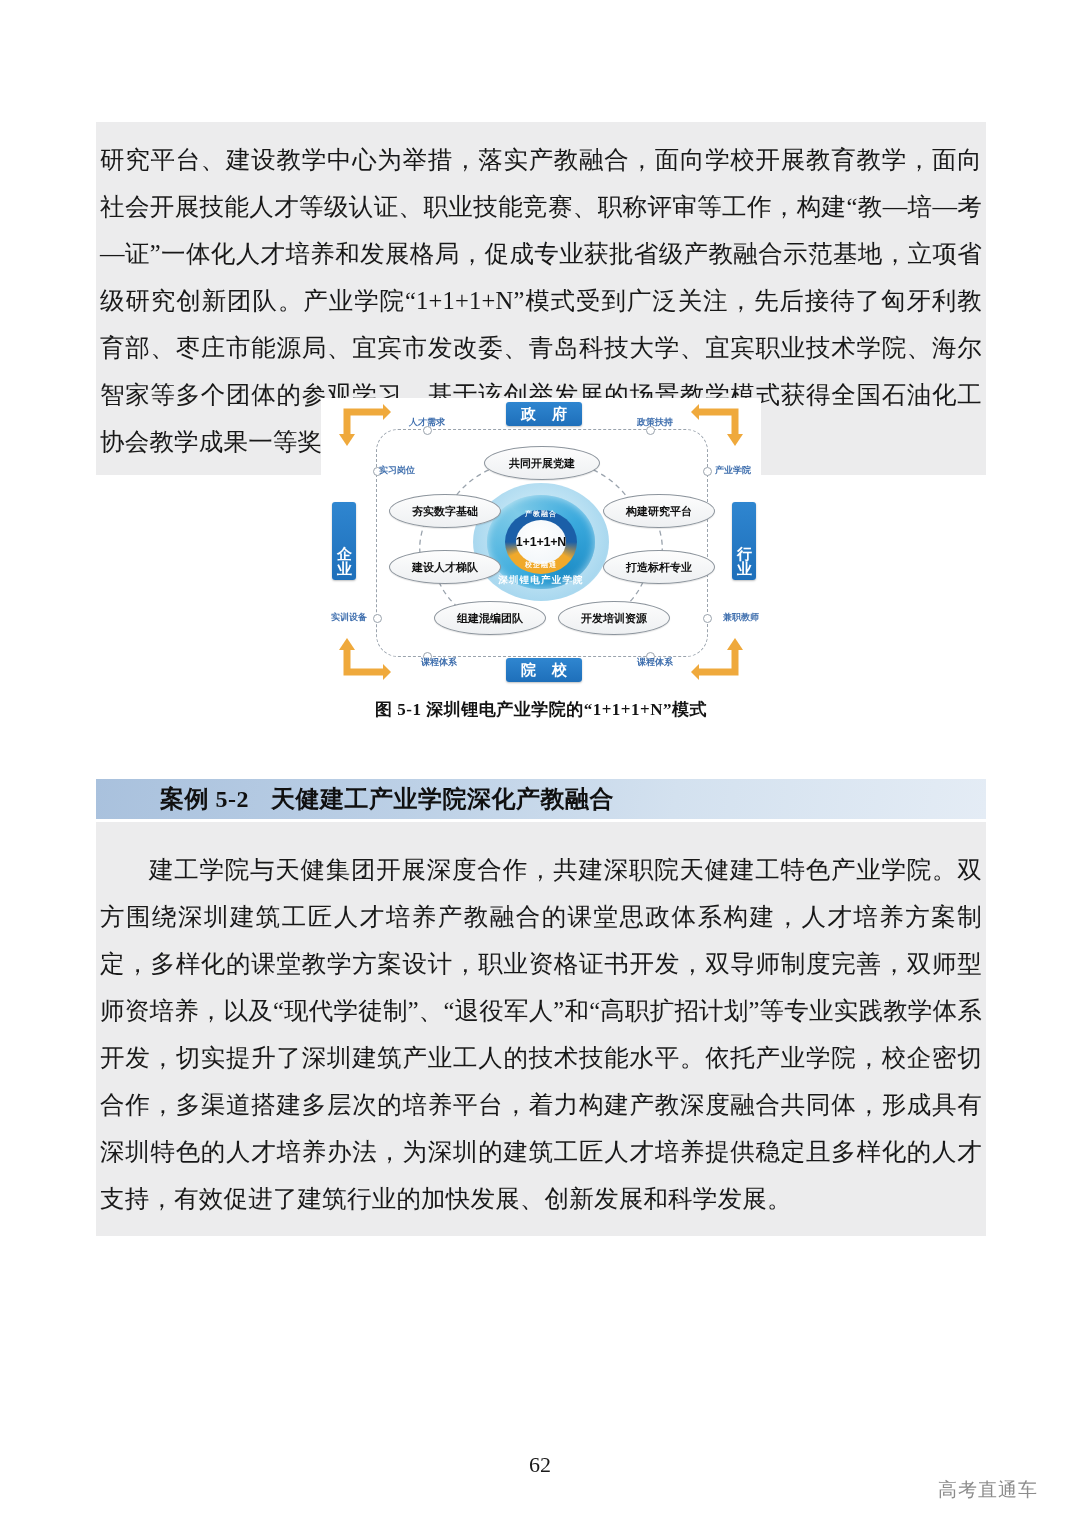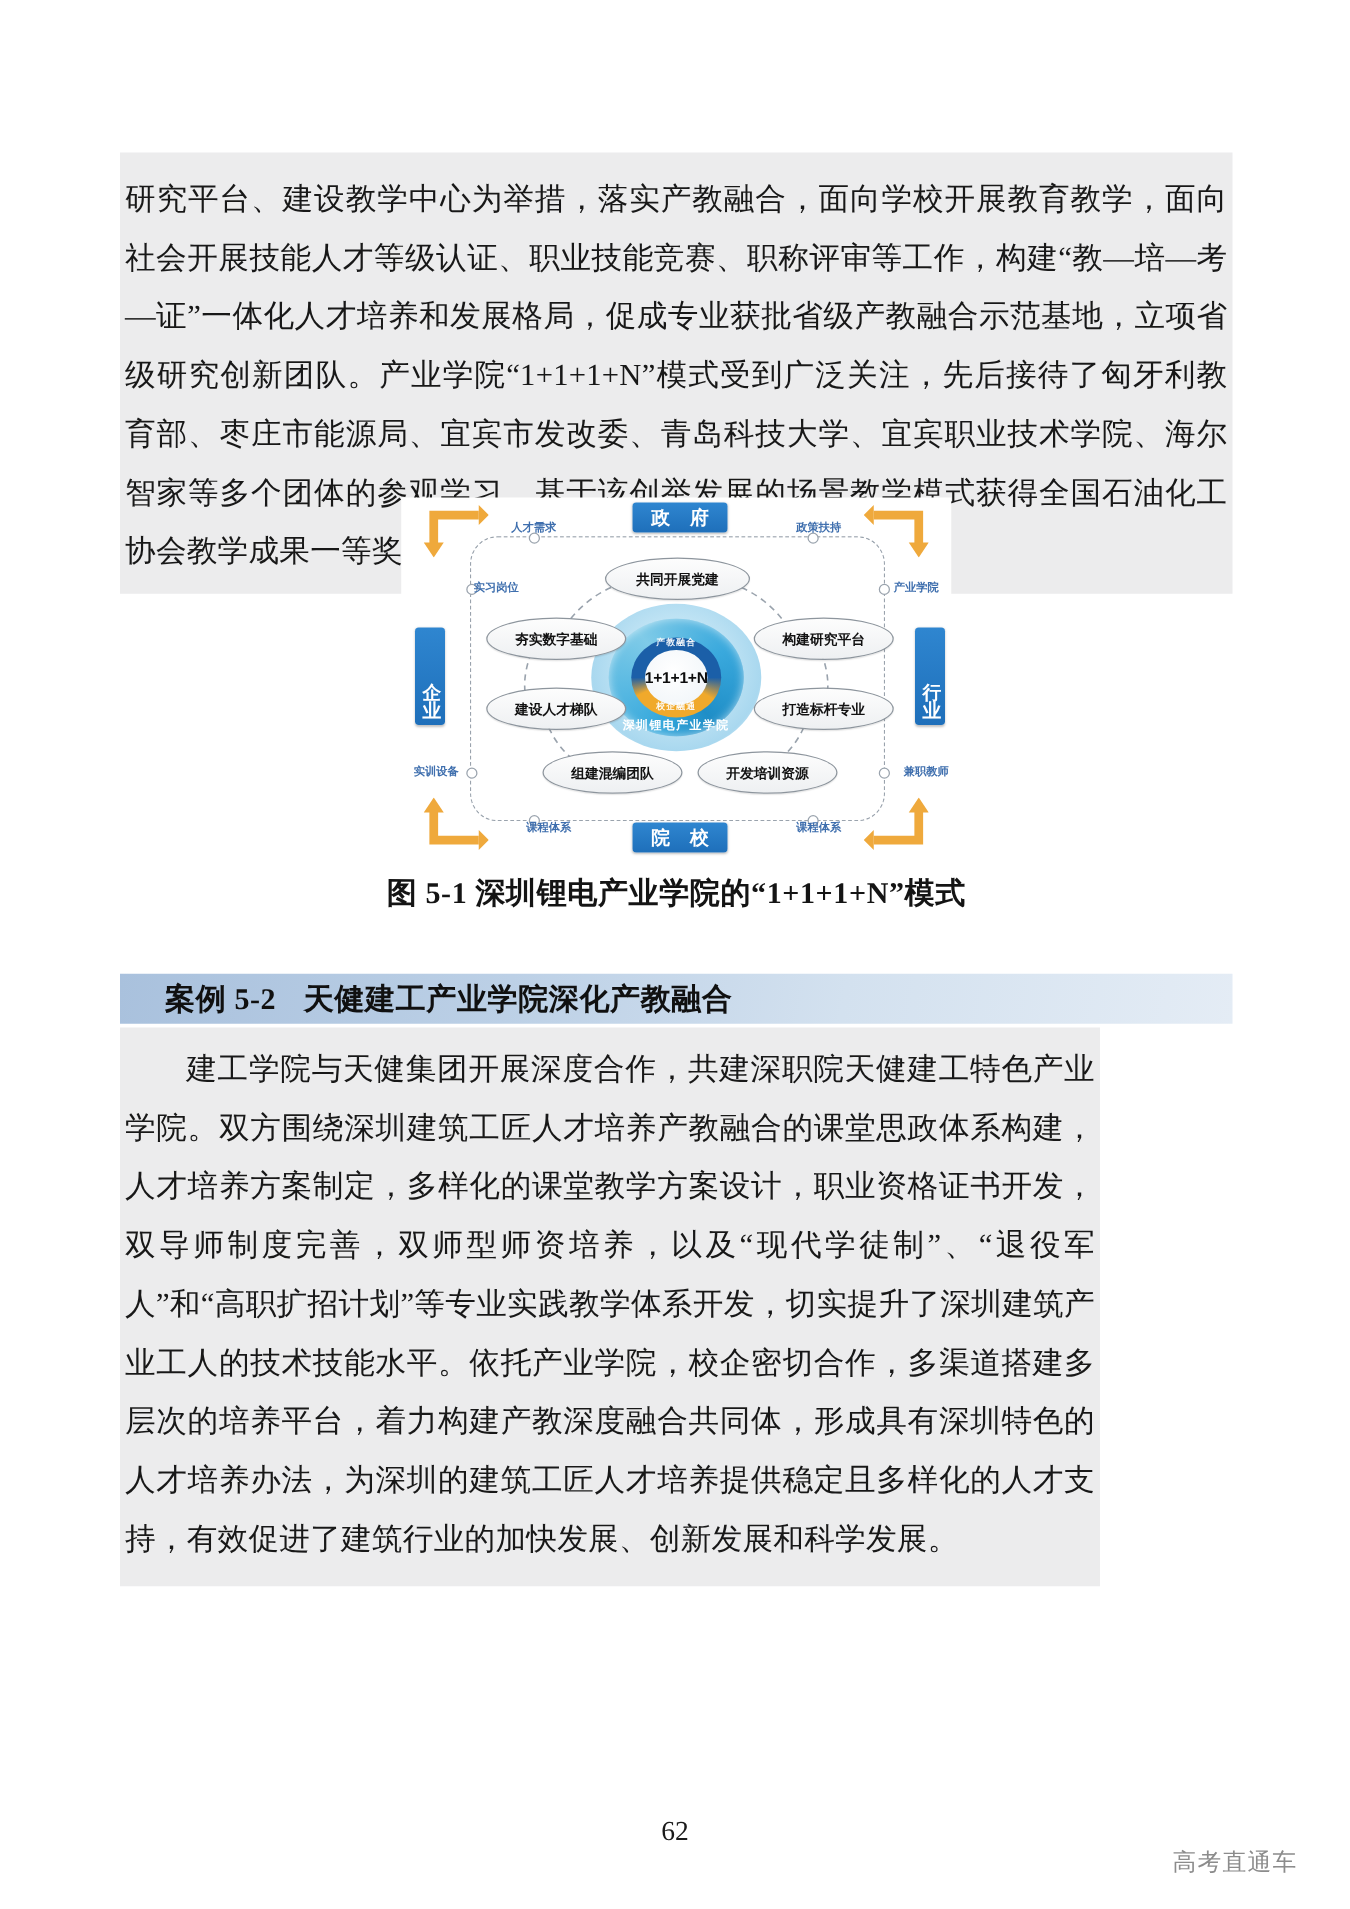--- a/index.html
+++ b/index.html
@@ -56,21 +56,21 @@
   #figure-image {
     position: relative;
     width: 440px;
     height: 288px;
     margin: 0 auto;
     background: #ffffff;
   }
   #figure-caption {
     margin-top: 12px;
     text-align: center;
-    font-size: 24px;
+    font-size: 17px;
     font-weight: bold;
     letter-spacing: 0.5px;
     color: #141414;
   }
 
   
   .diag-box {
     position: absolute;
     background: linear-gradient(180deg,#2f86d0 0%, #1e6fba 100%);
     color: #ffffff;
@@ -198,35 +198,35 @@
   #case-header {
     position: absolute;
     left: 96px;
     top: 779px;
     width: 890px;
     height: 40px;
     background: linear-gradient(100deg,#a9c1dd 0%, #bcd0e6 35%, #d3e1ef 65%, #e4ecf5 100%);
     display: flex;
     align-items: center;
     box-sizing: border-box;
-    padding-left: 36px;
+    padding-left: 64px;
   }
   #case-header .case-title {
     font-size: 24px;
     font-weight: bold;
     color: #101010;
     letter-spacing: 0.5px;
   }
   #case-header .case-title .num { margin-right: 22px; }
 
   #case-body {
     left: 96px;
     top: 822px;
-    width: 784px;
-    padding: 10px 4px 14px 4px;
+    width: 890px;
+    padding: 24px 4px 14px 4px;
   }
 
   
   #page-number {
     position: absolute;
     left: 0; right: 0;
     top: 1452px;
     text-align: center;
     font-size: 22px;
     color: #1a1a1a;

